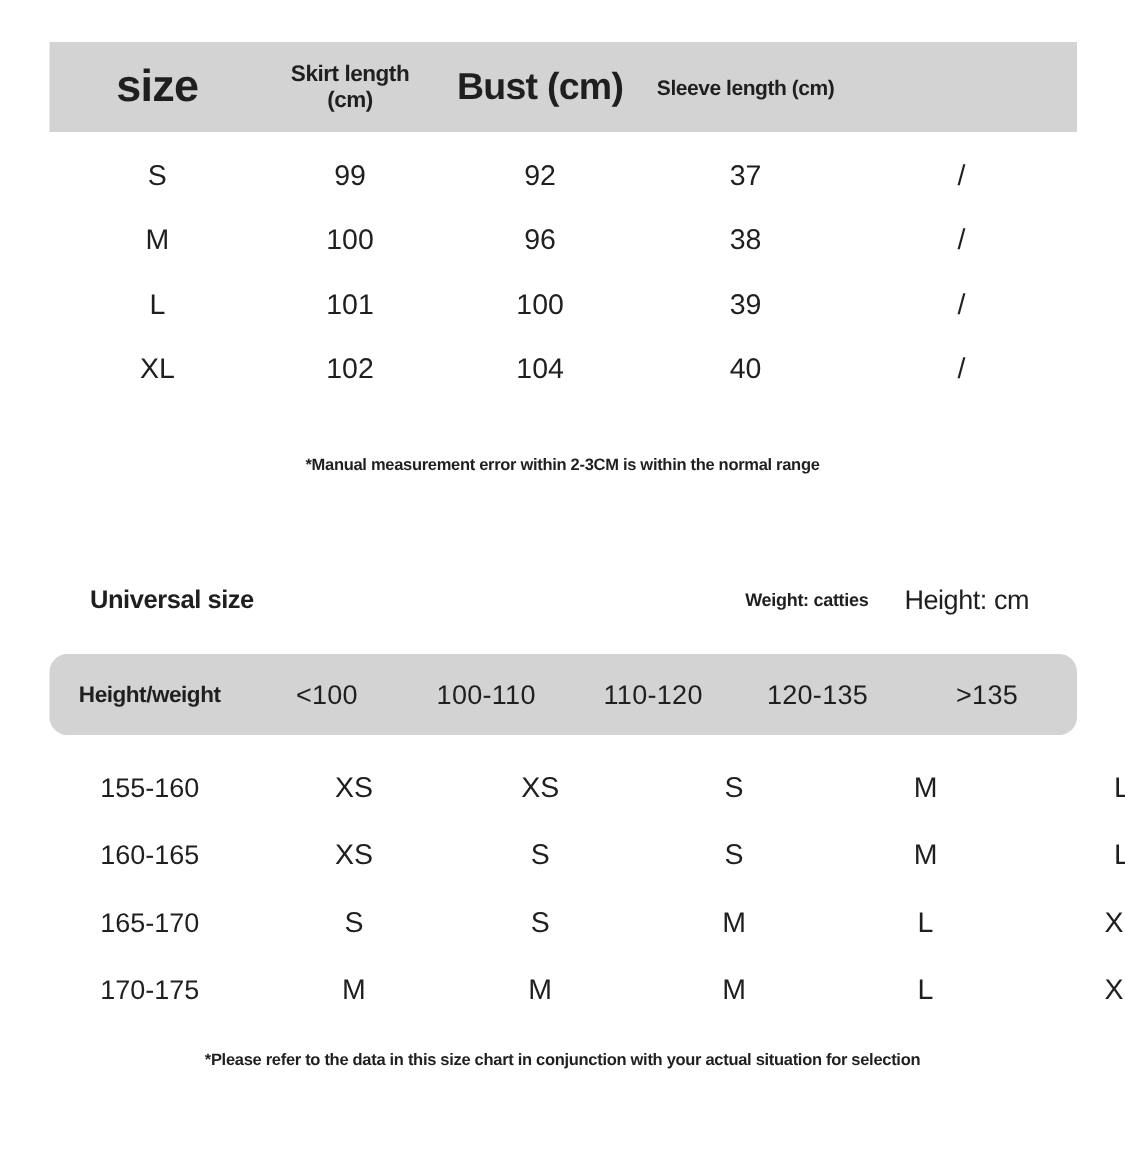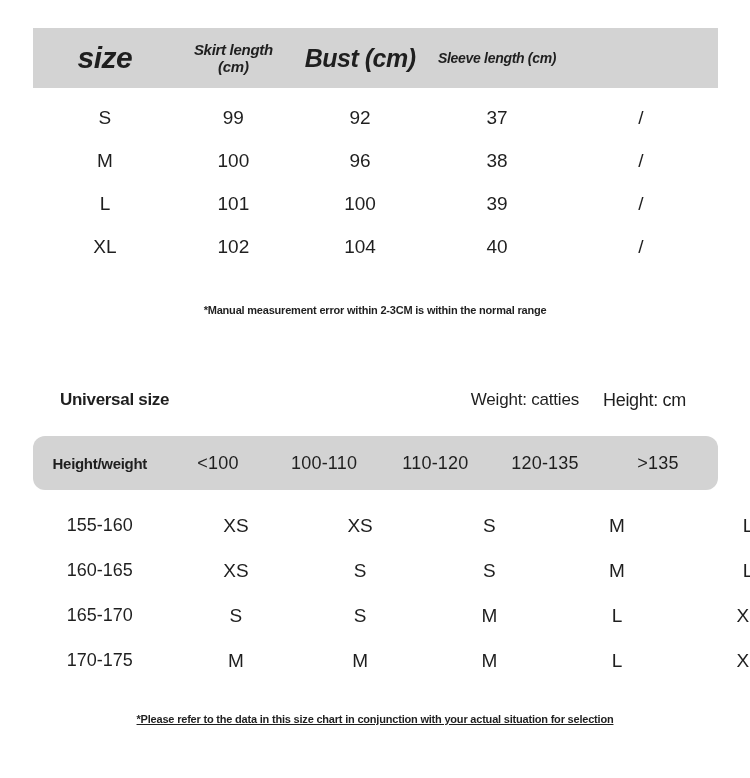--- a/index.html
+++ b/index.html
@@ -7,36 +7,36 @@
   .page {
     width:750px; height:778px; background:#ffffff; overflow:hidden;
     font-family:"Liberation Sans", sans-serif; color:#1f1f1f;
   }
   .band {
     margin-left:33px; margin-right:32px; background:#d3d3d3;
     display:grid; align-items:center; text-align:center;
   }
   .cols5 { grid-template-columns:21% 16.5% 20.5% 19.5% 22.5%; }
   .cols6 { grid-template-columns:19.5% 15% 16% 16.5% 15.5% 17.5%; }
-  .band1 { margin-top:28px; height:60px;font-style:italic; }
+  .band1 { margin-top:28px; height:60px; }
   .h-size { font-size:30px; font-weight:700; letter-spacing:-0.5px; }
   .h-small { font-size:15px; font-weight:700; letter-spacing:-0.3px; }
   .h-bust { font-size:25px; font-weight:700; letter-spacing:-0.5px; }
   .h-shoulder { font-size:15px; font-weight:700; line-height:1.3; max-width:112px; margin:0 auto; letter-spacing:-0.3px; }
   .h-sleeve { font-size:14px; font-weight:700; letter-spacing:-0.3px; }
   .rows1 { margin:8px 32px 0 33px; }
   .trow5 { display:grid; grid-template-columns:21% 16.5% 20.5% 19.5% 22.5%; height:43px; align-items:center; text-align:center; font-size:19px; }
   .trow6 { display:grid; grid-template-columns:19.5% 15% 16% 16.5% 15.5% 17.5%; height:45px; align-items:center; text-align:center; font-size:19px;gap:18px; }
   .note { text-align:center; font-size:11px; font-weight:700; letter-spacing:-0.2px; }
   .note1 { margin-top:36px; }
-  .note2 { margin-top:30px;text-decoration:underline; }
+  .note2 { margin-top:18px; }
   .sec2head { margin:72px 64px 0 60px; display:flex; align-items:center; height:24px; }
   .sec2-title { font-size:17px; font-weight:700; letter-spacing:-0.3px; }
   .sec2-spacer { flex:1; }
-  .sec2-weight { font-size:17px; font-weight:400; margin-right:24px; letter-spacing:-0.2px; }
+  .sec2-weight { font-size:12px; font-weight:700; margin-right:24px; letter-spacing:-0.2px; }
   .sec2-height { font-size:18px; font-weight:400; letter-spacing:-0.3px; }
   .band2 { margin-top:24px; height:54px;border-radius:12px; }
   .h2-label { font-size:15px; font-weight:700; letter-spacing:-0.3px; }
   .h2-range { font-size:18px; font-weight:400; letter-spacing:0.2px; }
   .rows2 { margin:13px 32px 0 33px; }
   .rlabel { font-size:18px; }
 </style>
 </head>
 <body>
 

